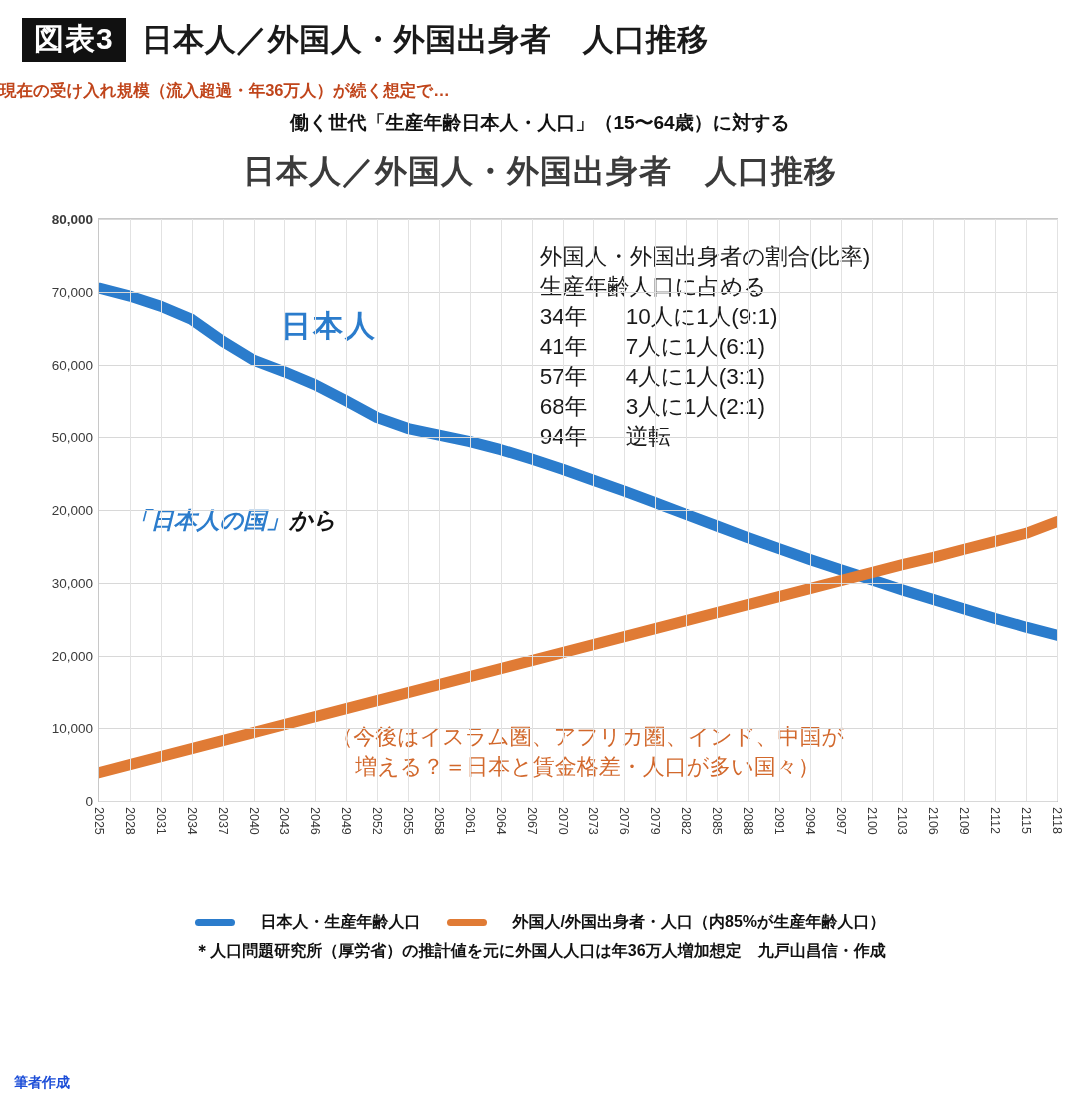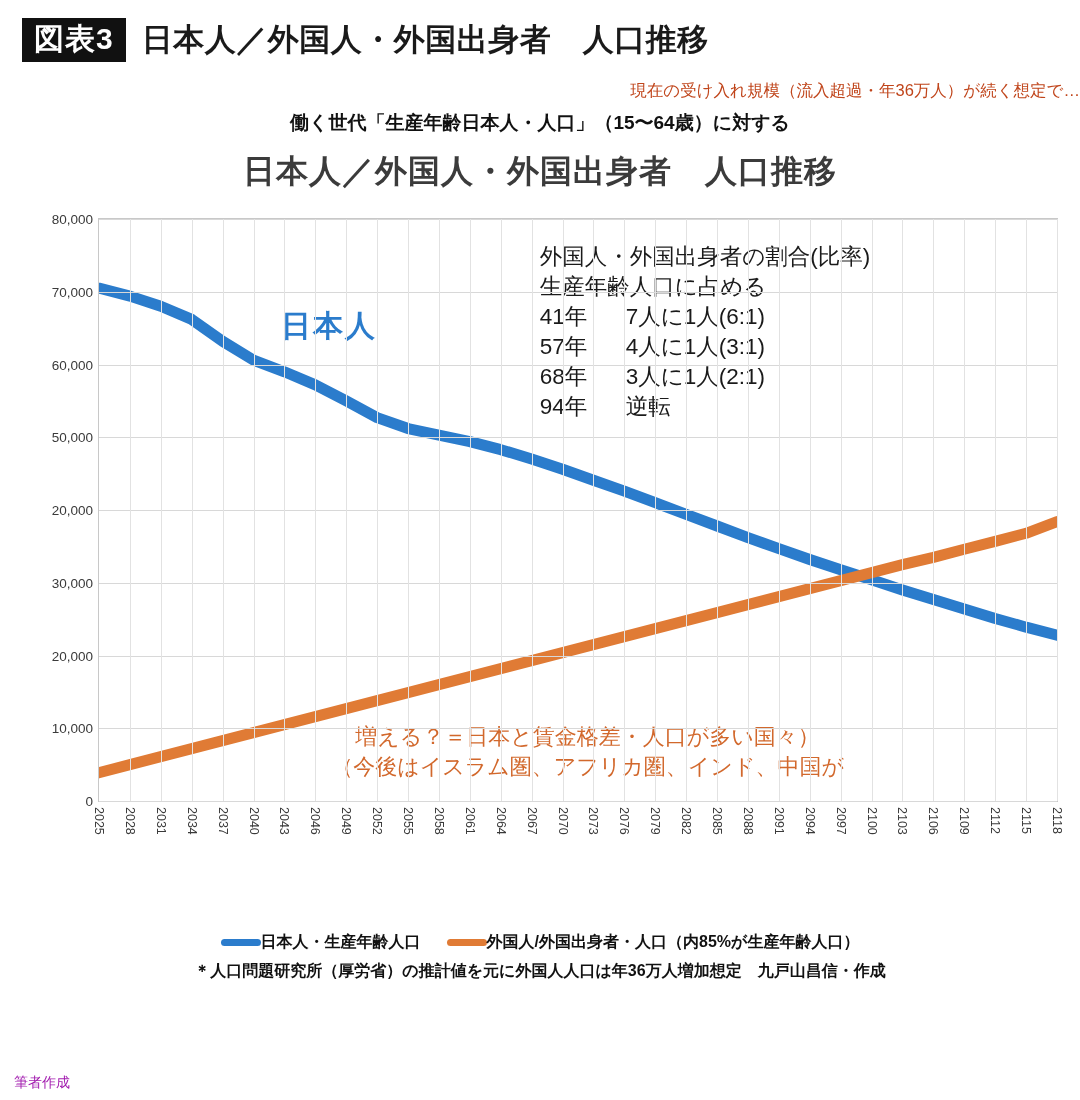--- a/index.html
+++ b/index.html
@@ -23,22 +23,22 @@
     padding:4px 12px 7px 12px;
     letter-spacing:1px;
     line-height:1.1;
   }
   .header-title {
     font-size:31px; font-weight:bold;
     margin-left:16px; letter-spacing:0.5px;
   }
   
   .sub1 {
-    text-align:right; color:#c0451b;
-    font-weight:normal; font-size:16.5px;
+    text-align:left; color:#c0451b;
+    font-weight:bold; font-size:16.5px;
     margin-top:18px;
   }
   .sub2 {
     text-align:center; color:#111;
     font-weight:bold; font-size:19px;
     margin-top:8px;
   }
   .chart-title {
     text-align:center; color:#3b3b3b;
     font-weight:bold; font-size:32px;
@@ -107,30 +107,30 @@
   .note-orange {
     left:16%; top:86.5%;
     font-size:22px; color:#d2682c; line-height:1.35;
     text-align:center; width:70%;
   }
   
   .legend {
     display:flex; justify-content:center; align-items:center;
     gap:26px; margin-top:2px;
   }
-  .legend-item { display:flex; align-items:center; gap:0;margin-top:20px; }
+  .legend-item { display:flex; align-items:center; gap:26px; }
   .legend-swatch { width:40px; height:7px; border-radius:4px; display:inline-block; }
   .legend-label { font-size:16px; font-weight:bold; color:#111; }
   .source-note {
     text-align:center; font-size:16px; color:#111;
     margin-top:8px; font-weight:bold;
   }
   .credit {
     position:absolute; left:14px; bottom:8px;
-    font-size:14px; color:#a21caf;
+    font-size:14px; color:#1d4ed8;font-weight:bold;
   }
 </style>
 </head>
 <body>
 
 <div class="header">
   <div class="fig-badge">図表3</div>
   <div class="header-title">日本人／外国人・外国出身者　人口推移</div>
 </div>
 
@@ -145,63 +145,70 @@
         <polyline points="0.0,570.8 32.3,562.5 64.5,554.3 96.8,546.0 129.0,537.8 161.3,529.5 193.5,521.3 225.8,513.0 258.1,504.8 290.3,496.5 322.6,488.3 354.8,480.0 387.1,471.8 419.4,463.5 451.6,455.3 483.9,447.0 516.1,438.8 548.4,430.5 580.6,422.3 612.9,414.0 645.2,405.8 677.4,397.5 709.7,389.3 741.9,381.0 774.2,372.8 806.5,364.5 838.7,356.3 871.0,348.8 903.2,340.5 935.5,332.3 967.7,324.0 1000.0,312.0" fill="none" stroke="#e07b35" stroke-width="11" vector-effect="non-scaling-stroke" stroke-linecap="round" stroke-linejoin="round"></polyline>
       </svg>
 
     <div class="ann ann-jp">日本人</div>
 
     <div class="ann ratio-box">
       <div>外国人・外国出身者の割合(比率)</div>
       <div>生産年齢人口に占める</div>
       <div id="ratio-rows">
           <div class="ratio-row">
+            <span class="ratio-year">34年</span>
+            <span>10人に1人(9:1)</span>
+          </div>
+          <div class="ratio-row">
             <span class="ratio-year">41年</span>
             <span>7人に1人(6:1)</span>
           </div>
           <div class="ratio-row">
             <span class="ratio-year">57年</span>
             <span>4人に1人(3:1)</span>
           </div>
           <div class="ratio-row">
             <span class="ratio-year">68年</span>
             <span>3人に1人(2:1)</span>
           </div>
           <div class="ratio-row">
             <span class="ratio-year">94年</span>
             <span>逆転</span>
           </div>
         </div>
     </div>
 
     <div class="ann italic-box">
+      <div>
+        <span class="blue">「日本人の国」</span><span class="l1">から</span>
+      </div>
     </div>
 
     <div class="ann note-orange">
+      <div>（今後はイスラム圏、アフリカ圏、インド、中国が</div>
       <div>増える？＝日本と賃金格差・人口が多い国々）</div>
-      <div>（今後はイスラム圏、アフリカ圏、インド、中国が</div>
     </div>
   <div class="gridline-h" style="top: 100%;"></div>
       <div class="ylabel" style="top: 100%;">0</div>
       <div class="gridline-h" style="top: 87.5%;"></div>
       <div class="ylabel" style="top: 87.5%;">10,000</div>
       <div class="gridline-h" style="top: 75%;"></div>
       <div class="ylabel" style="top: 75%;">20,000</div>
       <div class="gridline-h" style="top: 62.5%;"></div>
       <div class="ylabel" style="top: 62.5%;">30,000</div>
       <div class="gridline-h" style="top: 50%;"></div>
       <div class="ylabel" style="top: 50%;">20,000</div>
       <div class="gridline-h" style="top: 37.5%;"></div>
       <div class="ylabel" style="top: 37.5%;">50,000</div>
       <div class="gridline-h" style="top: 25%;"></div>
       <div class="ylabel" style="top: 25%;">60,000</div>
       <div class="gridline-h" style="top: 12.5%;"></div>
       <div class="ylabel" style="top: 12.5%;">70,000</div>
       <div class="gridline-h" style="top: 0%;"></div>
-      <div class="ylabel" style="top: 0%;">80,000</div>
+      <div class="ylabel" style="top: 0%; font-weight: bold;">80,000</div>
       <div class="xlabel" style="left: 0%;">2025</div>
       <div class="gridline-v" style="left: 3.22581%;"></div>
       <div class="xlabel" style="left: 3.22581%;">2028</div>
       <div class="gridline-v" style="left: 6.45161%;"></div>
       <div class="xlabel" style="left: 6.45161%;">2031</div>
       <div class="gridline-v" style="left: 9.67742%;"></div>
       <div class="xlabel" style="left: 9.67742%;">2034</div>
       <div class="gridline-v" style="left: 12.9032%;"></div>
       <div class="xlabel" style="left: 12.9032%;">2037</div>
       <div class="gridline-v" style="left: 16.129%;"></div>

